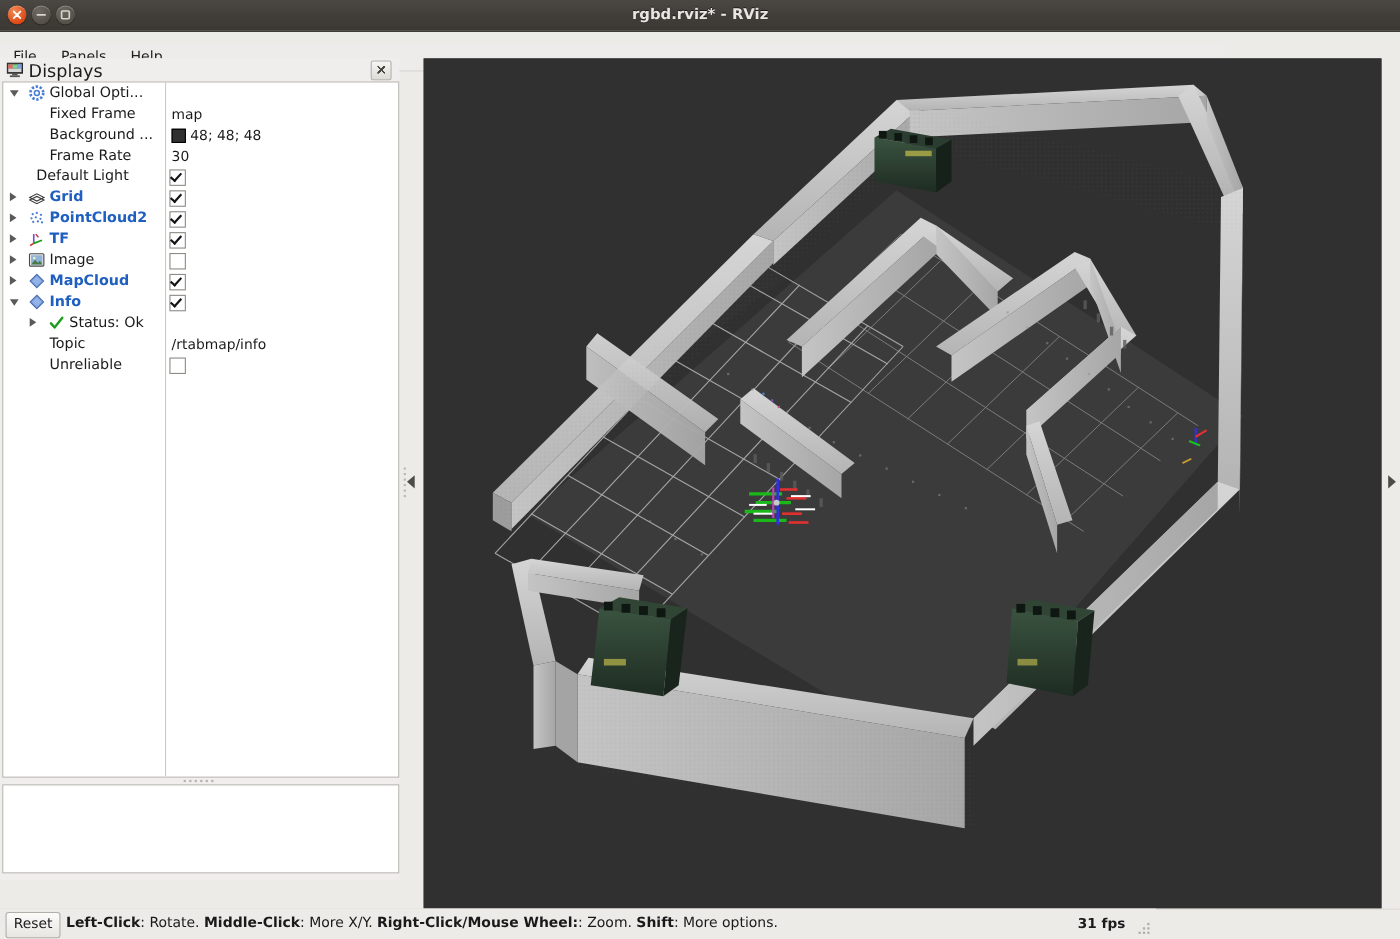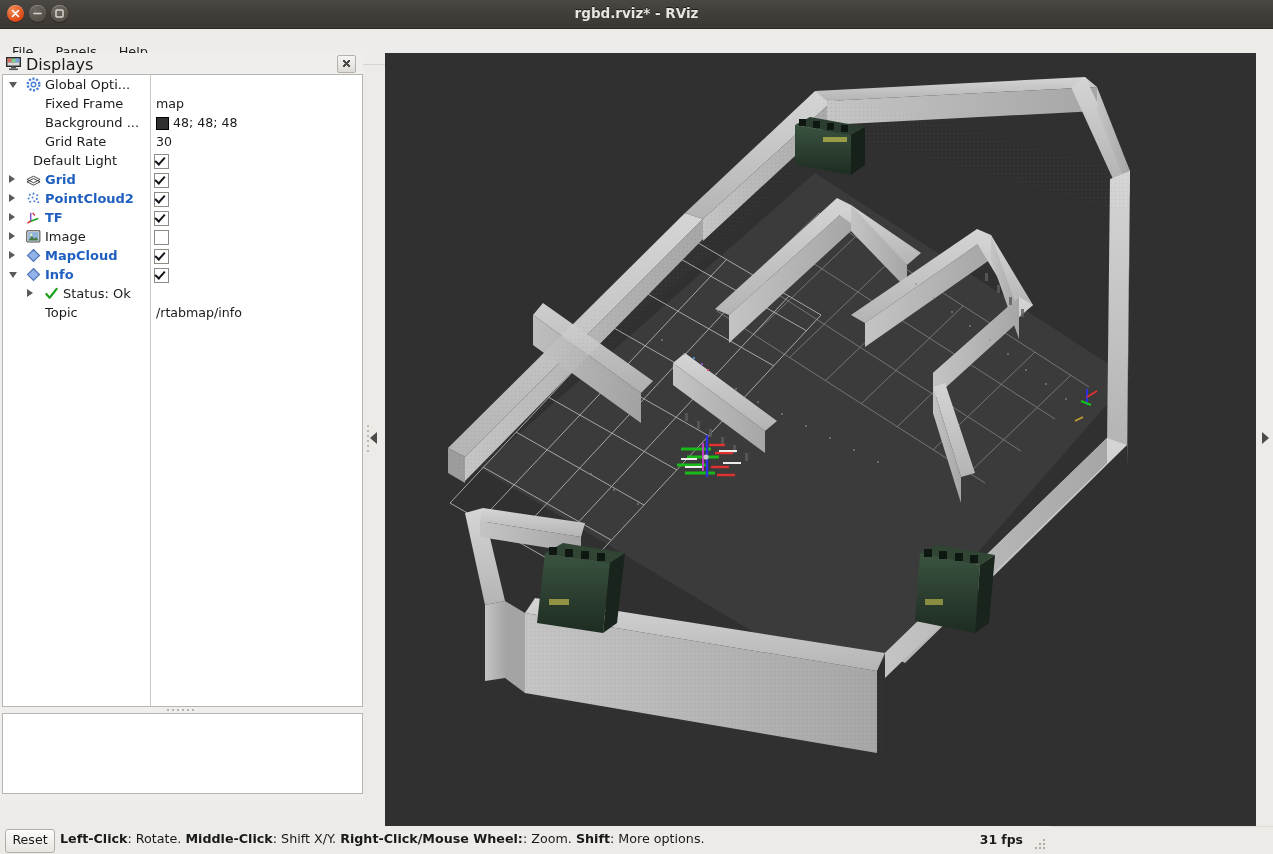--- a/index.html
+++ b/index.html
@@ -179,21 +179,21 @@
           <div class="row">
             <span class="lbl" style="left:42px">Fixed Frame</span>
             <span class="val">map</span>
           </div>
           <div class="row">
             <span class="lbl" style="left:42px">Background ...</span>
             <span class="swatch" style="background:#303030"></span>
             <span class="val" style="left:170px">48; 48; 48</span>
           </div>
           <div class="row">
-            <span class="lbl" style="left:42px">Grid Rate</span>
+            <span class="lbl" style="left:42px">Frame Rate</span>
             <span class="val">30</span>
           </div>
           <div class="row">
             <span class="lbl" style="left:30px">Default Light</span>
             <span class="cbx on"></span>
           </div>
           <div class="row">
             <span class="arrow collapsed" style="left:6px"></span>
             <span class="ticon" style="left:23px"><svg width="15" height="15" viewBox="0 0 16 16">
                 <g stroke="#3a3a3a" stroke-width="1" fill="none">
@@ -265,20 +265,24 @@
           <div class="row">
             <span class="arrow collapsed" style="left:24px"></span>
             <span class="ticon" style="left:41px"><svg width="15" height="15" viewBox="0 0 16 16">
                 <path d="M2.5 8.5 L6 12.5 L13.5 3" stroke="#1a9e1a" stroke-width="2.3" fill="none" stroke-linecap="round" stroke-linejoin="round"></path>
               </svg></span>
             <span class="lbl" style="left:60px">Status: Ok</span>
           </div>
           <div class="row">
             <span class="lbl" style="left:42px">Topic</span>
             <span class="val">/rtabmap/info</span>
+          </div>
+          <div class="row">
+            <span class="lbl" style="left:42px">Unreliable</span>
+            <span class="cbx"></span>
           </div>
         </div>
       <div class="vcol"></div>
     </div>
 
     <div class="hsplit" id="hsplit">
         <i style="left: 165px;"></i>
         <i style="left: 170px;"></i>
         <i style="left: 175px;"></i>
         <i style="left: 180px;"></i>
@@ -552,21 +556,21 @@
         <rect x="316" y="310" width="2" height="2" fill="#8a4fd0"></rect>
         <rect x="322" y="316" width="2" height="2" fill="#d04f8a"></rect>
         <rect x="308" y="304" width="2" height="2" fill="#4f8ad0"></rect>
       </g>
     </svg>
   </div>
 
   <div class="leftstripe"></div>
   <div class="statusbar">
     <div class="resetbtn">Reset</div>
-    <div class="hint" id="hinttext"><b>Left-Click</b><span>: Rotate. </span><b>Middle-Click</b><span>: Shift X/Y. </span><b>Right-Click/Mouse Wheel:</b><span>: Zoom. </span><b>Shift</b><span>: More options.</span></div>
+    <div class="hint" id="hinttext"><b>Left-Click</b><span>: Rotate. </span><b>Middle-Click</b><span>: More X/Y. </span><b>Right-Click/Mouse Wheel:</b><span>: Zoom. </span><b>Shift</b><span>: More options.</span></div>
 
     <div class="fps">31 fps</div>
     <div class="grip" id="grip">
         <i style="left: 8px; top: 0px;"></i>
         <i style="left: 4px; top: 4px;"></i>
         <i style="left: 8px; top: 4px;"></i>
         <i style="left: 0px; top: 8px;"></i>
         <i style="left: 4px; top: 8px;"></i>
         <i style="left: 8px; top: 8px;"></i>
       </div>

